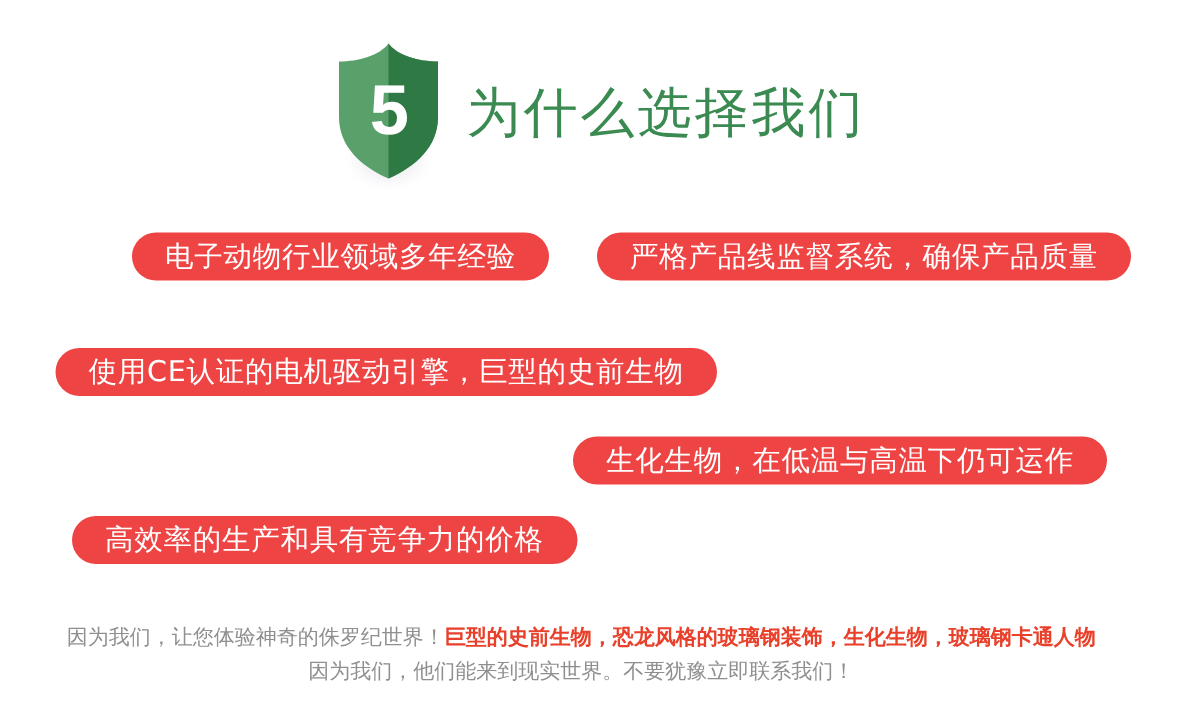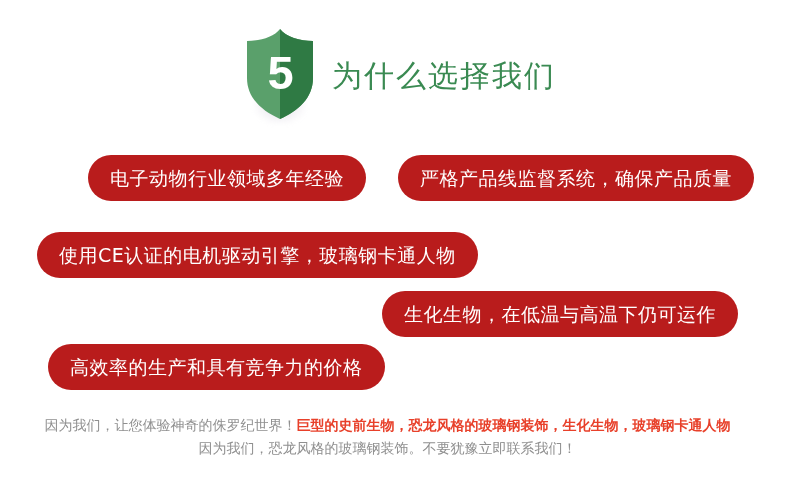--- a/index.html
+++ b/index.html
@@ -70,38 +70,38 @@
     color: #ffffff;
     font-size: 47px;
     font-weight: bold;
     line-height: 1;
     letter-spacing: -1px;
     font-family: "Liberation Sans", "DejaVu Sans", sans-serif;
   }
 
   .header-title {
     color: #3a8a52;
-    font-size: 30px;
+    font-size: 36px;
     line-height: 1;
     letter-spacing: 2px;
     font-weight: 400;
     font-family: "DejaVu Sans", "Liberation Sans", sans-serif;
     white-space: nowrap;
   }
 
   
   .pill {
     position: absolute;
     display: flex;
     align-items: center;
     justify-content: center;
-    height: 46px;
+    height: 32px;
     padding: 0 22px;
     border-radius: 24px;
-    background: #b91c1c;
+    background: #ef4444;
     color: #ffffff;
     font-size: 19px;
     line-height: 1;
     white-space: nowrap;
     letter-spacing: 0.5px;
     font-family: "DejaVu Sans", "Liberation Sans", sans-serif;
   }
 
   .pill-1 { left: 88px;  top: 155px; }
   .pill-2 { left: 398px; top: 155px; }
@@ -139,22 +139,22 @@
         <path d="M36 1 C42 9, 56 13, 69 13 L69 50 C69 70, 54 83, 36 91 Z" fill="#2f7a44"></path>
       </svg>
       <div class="badge-number">5</div>
     </div>
 
     <div class="header-title">为什么选择我们</div>
   </div>
 
   <div class="pill pill-1">电子动物行业领域多年经验</div>
   <div class="pill pill-2">严格产品线监督系统，确保产品质量</div>
-  <div class="pill pill-3">使用CE认证的电机驱动引擎，玻璃钢卡通人物</div>
+  <div class="pill pill-3">使用CE认证的电机驱动引擎，巨型的史前生物</div>
   <div class="pill pill-4">生化生物，在低温与高温下仍可运作</div>
   <div class="pill pill-5">高效率的生产和具有竞争力的价格</div>
 
   <div class="footer">
     <span class="footer-line"><span>因为我们，让您体验神奇的侏罗纪世界！</span><span class="footer-em">巨型的史前生物，恐龙风格的玻璃钢装饰，生化生物，玻璃钢卡通人物</span></span>
-    <span class="footer-line">因为我们，恐龙风格的玻璃钢装饰。不要犹豫立即联系我们！</span>
+    <span class="footer-line">因为我们，他们能来到现实世界。不要犹豫立即联系我们！</span>
   </div>
 
 </div>
 
 </body></html>

